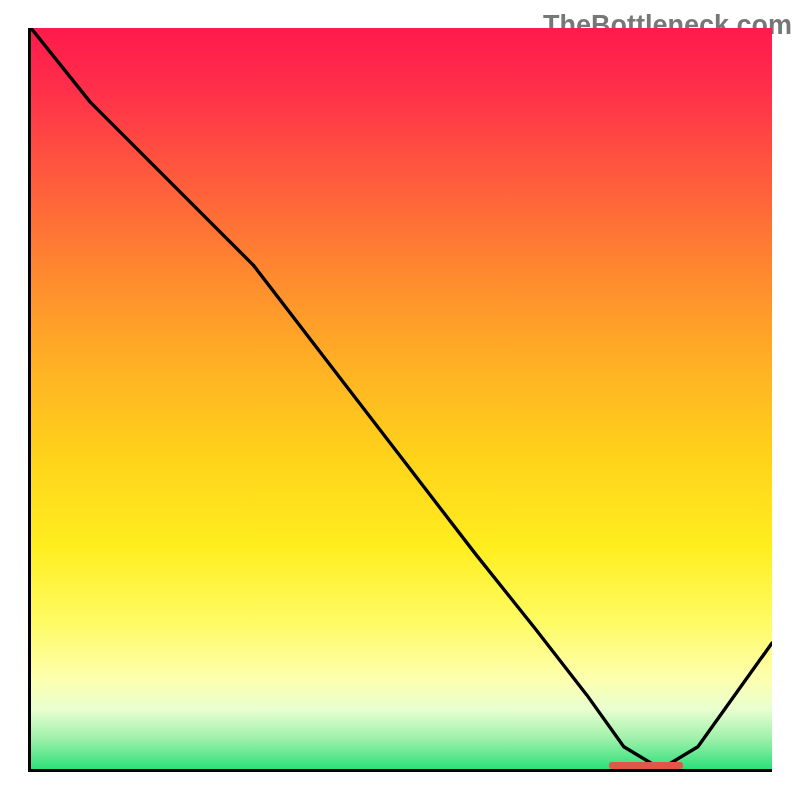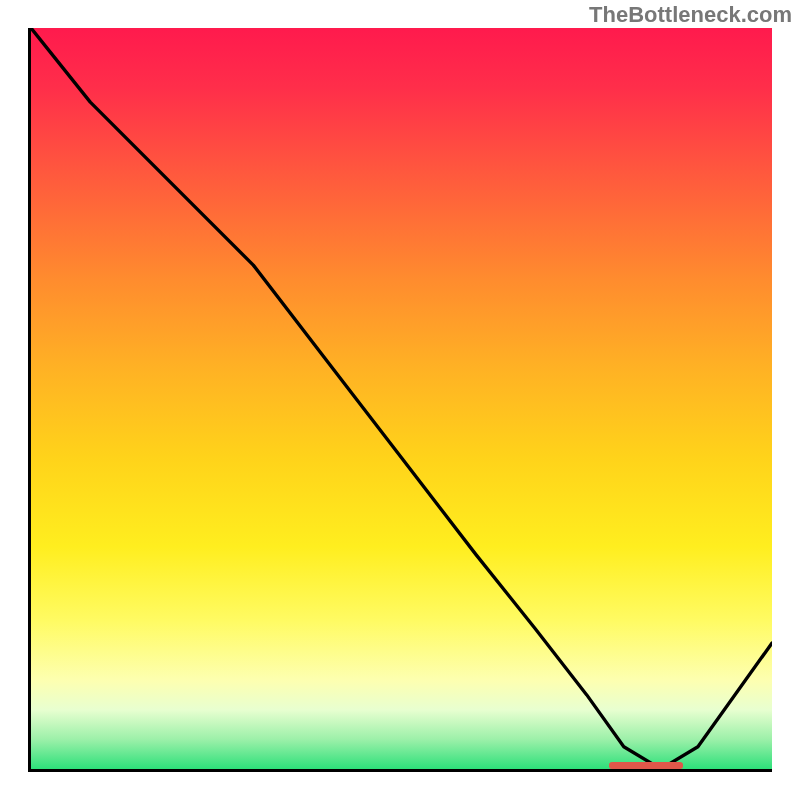--- a/index.html
+++ b/index.html
@@ -11,23 +11,23 @@
     font-family: Arial, Helvetica, sans-serif;
     overflow: hidden;
   }
   .wrap {
     position: relative;
     width: 800px;
     height: 800px;
   }
   .watermark {
     position: absolute;
-    top: 2px;
+    top: 10px;
     right: 8px;
-    font-size: 22px;
+    font-size: 27px;
     font-weight: 600;
     color: #777;
     letter-spacing: 0px;
     user-select: none;
   }
   .plot {
     position: absolute;
     left: 28px;
     top: 28px;
     width: 744px;

